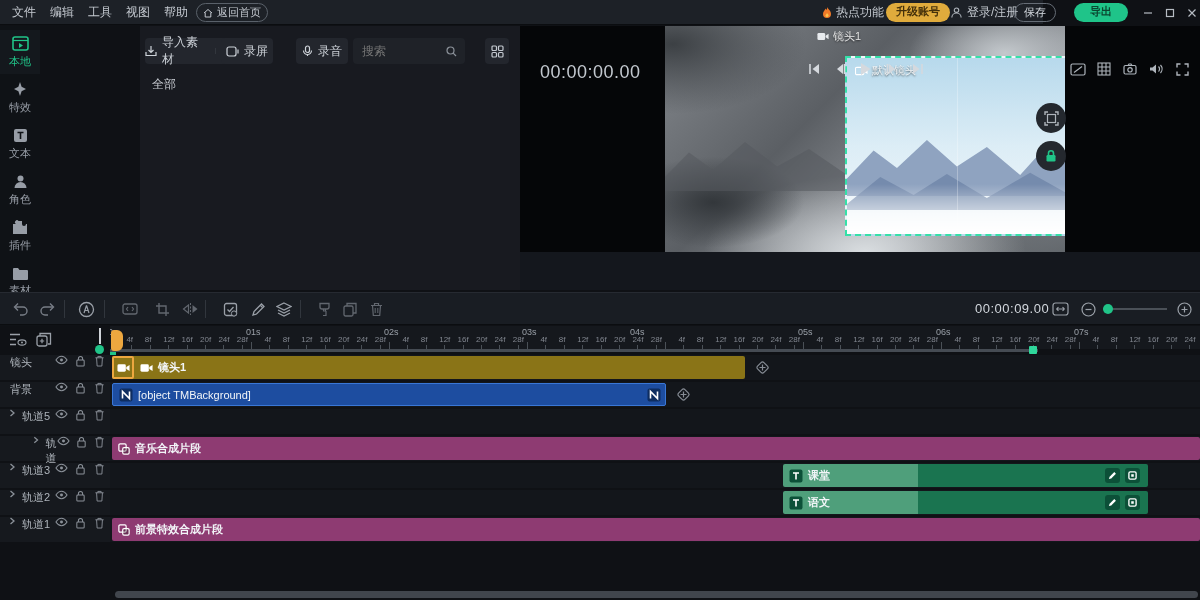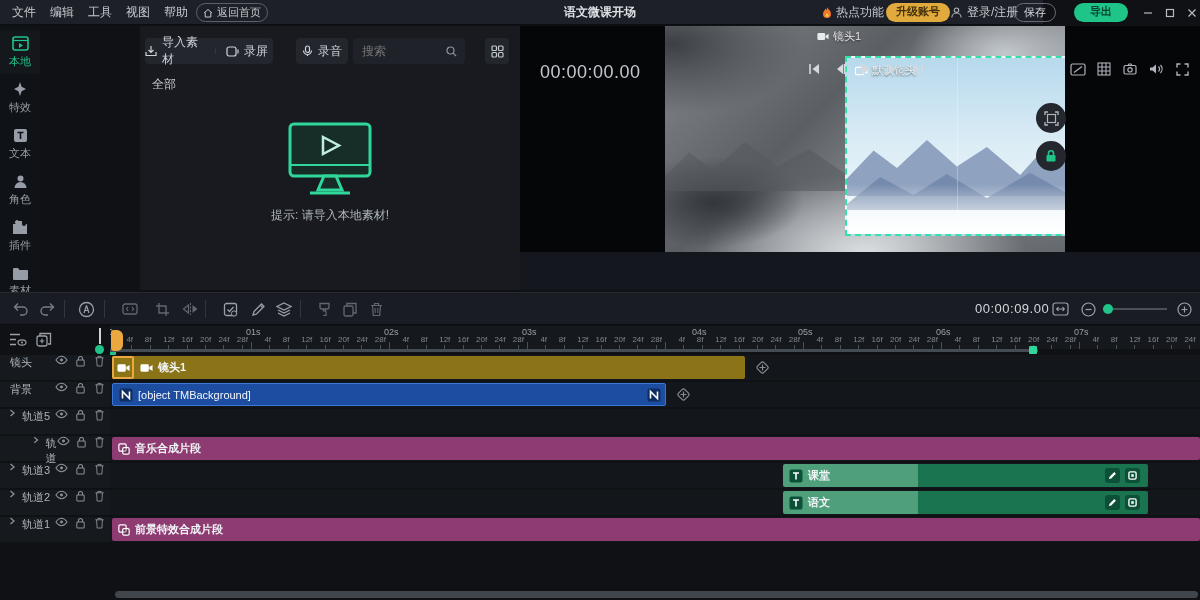--- a/index.html
+++ b/index.html
@@ -116,21 +116,20 @@
     <span class="menu-item" style="left:126px">视图</span>
     <span class="menu-item" style="left:164px">帮助</span>
     <div id="home-btn" class="pill">
       <span>
           <svg width="10" height="10" viewBox="0 0 10 10">
             <path d="M1 5l4-3.5L9 5M2.2 4.5V9h5.6V4.5" fill="none" stroke="#c4c9d0" stroke-width="1"></path>
           </svg>
         </span>
       <span>返回首页</span>
     </div>
-    <div id="proj-title">语文微课开场</div>
     <div id="hot">
       <span>
           <svg width="10" height="12" viewBox="0 0 10 12">
             <path d="M5 0C6 2 9 3.5 9 7a4 4 0 0 1-8 0C1 4.5 3 3.5 3.5 1.5 4 3 5.5 3.5 5 0z" fill="#f07a28"></path>
             <path d="M5 6c.8 1 1.6 1.5 1.6 3A1.8 1.8 0 0 1 3.4 9C3.4 7.8 4.6 7.3 5 6z" fill="#fbc34b"></path>
           </svg>
         </span>
       <span>热点功能</span>
     </div>
     <div id="upgrade-btn" class="pill">升级账号</div>
@@ -262,32 +261,20 @@
     </div>
     <div id="gridview-btn">
       <svg width="13" height="13" viewBox="0 0 13 13">
           <rect x="1" y="1" width="4.5" height="4.5" rx="1" fill="none" stroke="#c4c9d0" stroke-width="1.2"></rect>
           <rect x="7.5" y="1" width="4.5" height="4.5" rx="1" fill="none" stroke="#c4c9d0" stroke-width="1.2"></rect>
           <rect x="1" y="7.5" width="4.5" height="4.5" rx="1" fill="none" stroke="#c4c9d0" stroke-width="1.2"></rect>
           <rect x="7.5" y="7.5" width="4.5" height="4.5" rx="1" fill="none" stroke="#c4c9d0" stroke-width="1.2"></rect>
         </svg>
     </div>
     <div id="filter-all">全部</div>
-    <div id="empty-state">
-      <span>
-        <svg width="96" height="78" viewBox="0 0 96 78" style="margin:0 auto">
-          <rect x="8" y="3" width="80" height="52" rx="4" fill="rgba(23,70,52,.45)" stroke="#2fd79b" stroke-width="3"></rect>
-          <path d="M8 44h80" stroke="#2fd79b" stroke-width="2"></path>
-          <path d="M41 16l16 8.5L41 33z" fill="none" stroke="#bfeede" stroke-width="2.5"></path>
-          <path d="M42 55l-6 14h24l-6-14z" fill="rgba(23,70,52,.45)" stroke="#2fd79b" stroke-width="3"></path>
-          <path d="M28 72h40" stroke="#2fd79b" stroke-width="3"></path>
-        </svg>
-      </span>
-      <div id="empty-hint">提示: 请导入本地素材!</div>
-    </div>
   </section>
 
   <section id="preview">
     <div id="video">
       <div id="gray-mountains"></div>
       <div id="shot-label" class="overlay-label">
         <span>
             <svg width="12" height="9" viewBox="0 0 14 10">
               <rect x="0.5" y="1" width="9" height="8" rx="1.5" fill="#e8ebee"></rect>
               <path d="M10 4l3.5-2.2v6.4L10 6z" fill="#e8ebee"></path>
@@ -566,21 +553,21 @@
         <div class="tick" style="left: 472.2px; height: 4px;"></div>
         <span class="frame-label" style="left: 467.2px;">12f</span>
         <div class="tick" style="left: 490.6px; height: 4px;"></div>
         <span class="frame-label" style="left: 485.6px;">16f</span>
         <div class="tick" style="left: 509px; height: 4px;"></div>
         <span class="frame-label" style="left: 504px;">20f</span>
         <div class="tick" style="left: 527.4px; height: 4px;"></div>
         <span class="frame-label" style="left: 522.4px;">24f</span>
         <div class="tick" style="left: 545.8px; height: 4px;"></div>
         <span class="frame-label" style="left: 540.8px;">28f</span>
-        <span class="sec-label" style="left: 582px;">04s</span>
+        <span class="sec-label" style="left: 520px;">04s</span>
         <div class="tick" style="left: 555px; height: 7px;"></div>
         <div class="tick" style="left: 573.4px; height: 4px;"></div>
         <span class="frame-label" style="left: 568.4px;">4f</span>
         <div class="tick" style="left: 591.8px; height: 4px;"></div>
         <span class="frame-label" style="left: 586.8px;">8f</span>
         <div class="tick" style="left: 610.2px; height: 4px;"></div>
         <span class="frame-label" style="left: 605.2px;">12f</span>
         <div class="tick" style="left: 628.6px; height: 4px;"></div>
         <span class="frame-label" style="left: 623.6px;">16f</span>
         <div class="tick" style="left: 647px; height: 4px;"></div>

